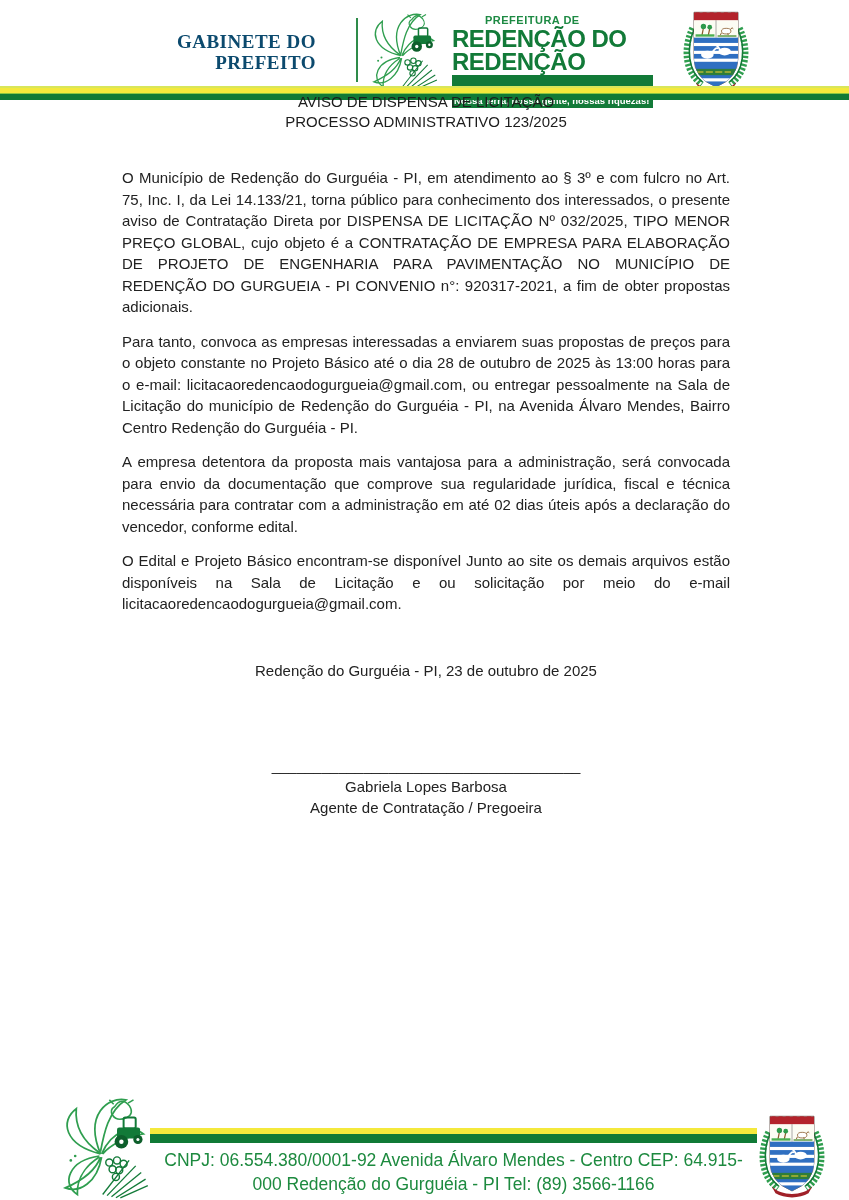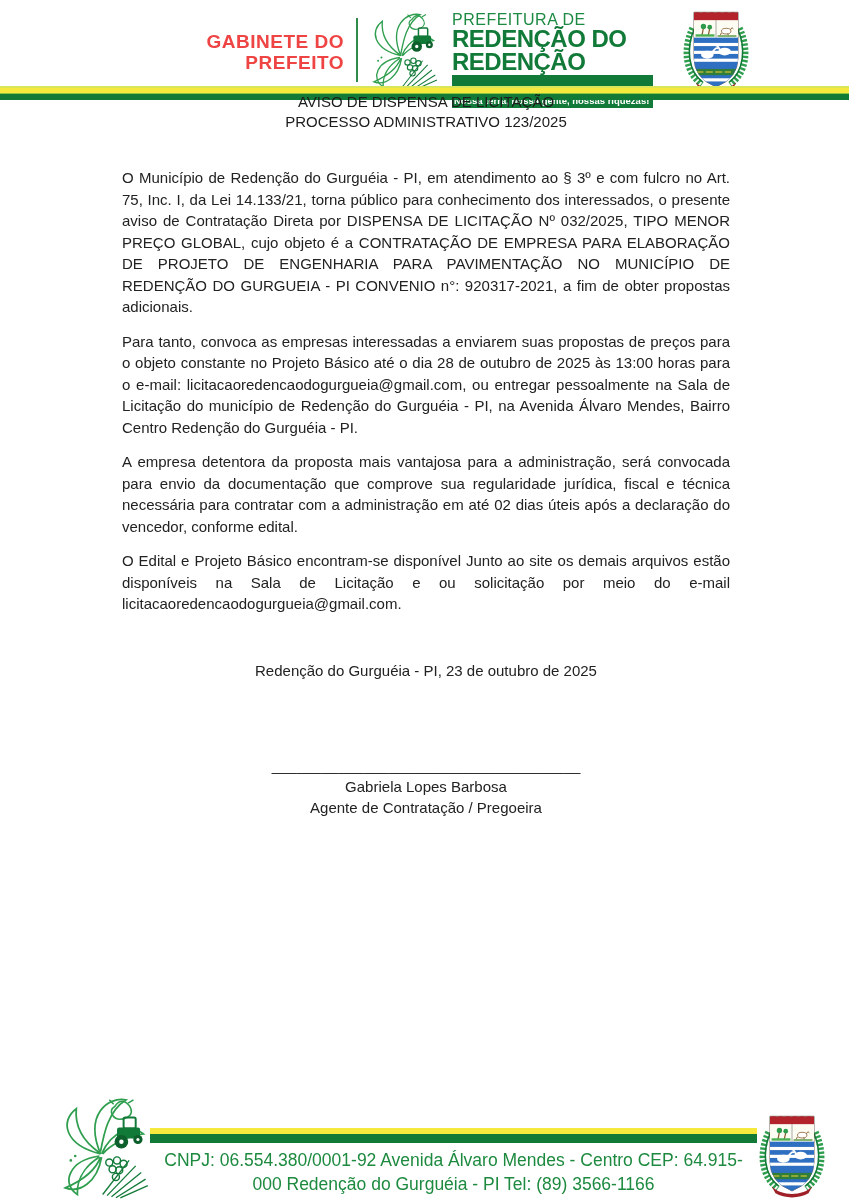--- a/index.html
+++ b/index.html
@@ -3,27 +3,27 @@
 <meta charset="utf-8">
 <style>
   html,body{margin:0;padding:0;background:#fff;}
   .page{
     position:relative;width:849px;height:1200px;background:#ffffff;overflow:hidden;
     font-family:"Liberation Sans","DejaVu Sans",sans-serif;color:#1f1f1f;
   }
   
   .header{position:absolute;top:0;left:0;width:849px;height:100px;}
   .office{
-    position:absolute;top:31px;right:505px;text-align:right;
-    color:#ef4444;font-weight:bold;font-size:19px;line-height:21px;letter-spacing:.5px;
+    position:absolute;top:31px;right:533px;text-align:right;
+    color:#0c4a6e;font-weight:bold;font-size:19px;line-height:21px;letter-spacing:.5px;font-family:Liberation Serif, serif;
   }
   .header-sep{position:absolute;left:356px;top:18px;width:2px;height:64px;background:#2e8b4a;}
   .emblem-hdr{position:absolute;left:361px;top:7px;width:88px;height:84px;}
   .brand{position:absolute;left:452px;top:13px;width:210px;}
-  .brand-pre{color:#1d8a43;font-size:16px;font-weight:normal;letter-spacing:.5px;line-height:14px;}
+  .brand-pre{color:#1d8a43;font-size:11px;font-weight:bold;letter-spacing:.5px;line-height:14px;margin-left:33px;}
   .brand-name{color:#127a38;font-size:24px;font-weight:800;line-height:23px;letter-spacing:-0.5px;}
   .brand-tagline{
     margin-top:2px;background:#127a38;color:#ffffff;font-size:9.5px;font-weight:bold;
     padding:20px 4px 2px 2px;white-space:nowrap;width:fit-content;
   }
   .crest-hdr{position:absolute;left:676px;top:6px;width:80px;height:88px;}
   .stripe{position:absolute;left:0;top:86px;width:849px;}
   .stripe .b1{height:2px;background:#d9e65a;}
   .stripe .b2{height:5px;background:#f4e93c;}
   .stripe .b3{height:1px;background:#8cc63f;}

